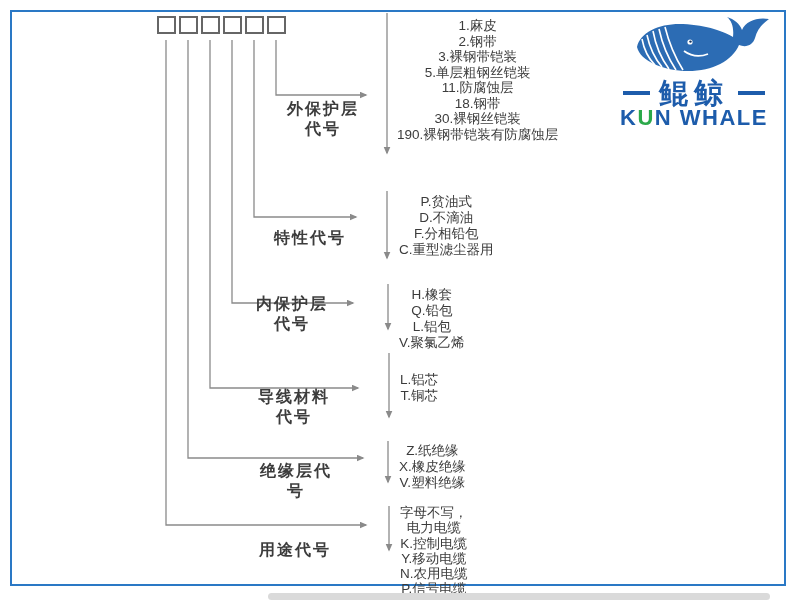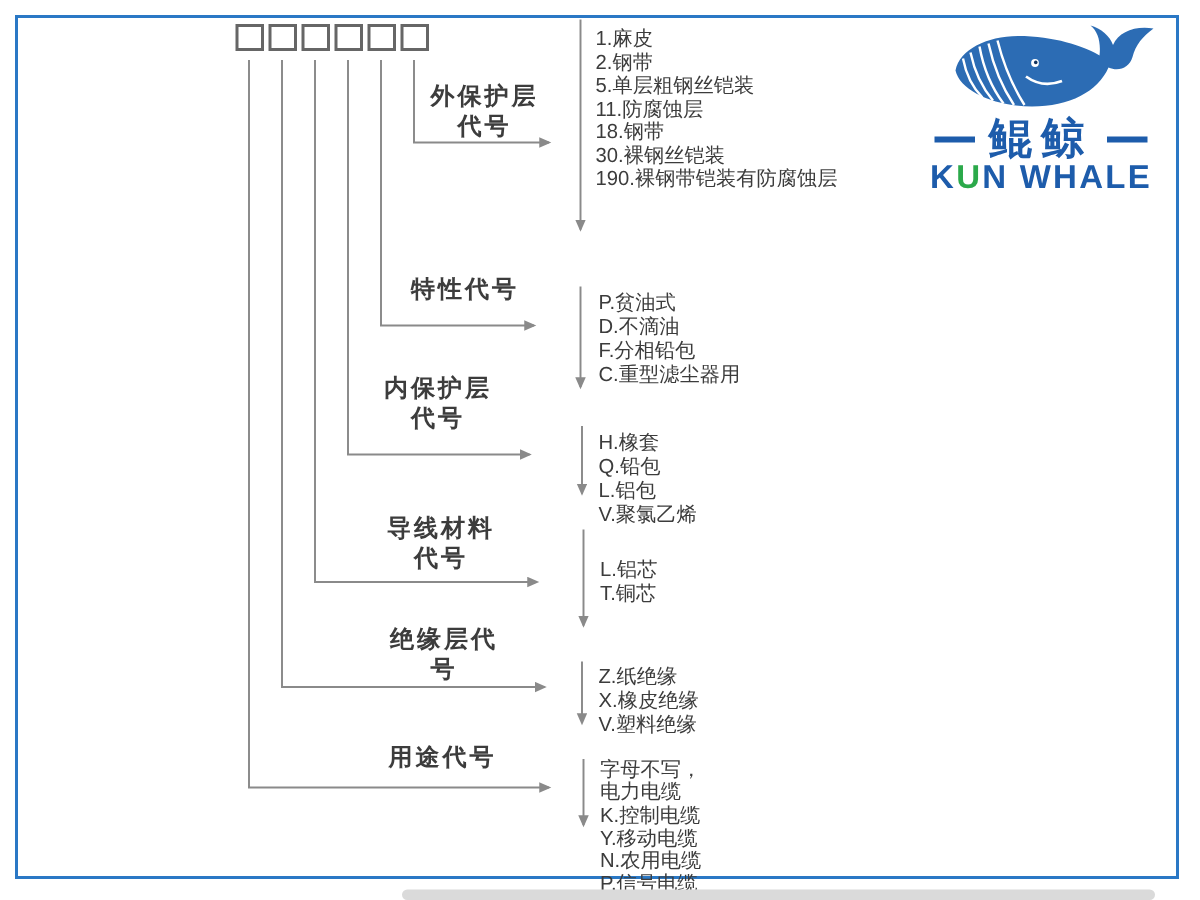--- a/index.html
+++ b/index.html
@@ -2,22 +2,22 @@
 <html><head>
 <meta charset="utf-8">
 <style>
   html,body{margin:0;padding:0;background:#fff;}
   body{width:800px;height:600px;position:relative;overflow:hidden;
        font-family:"Liberation Sans","DejaVu Sans",sans-serif;}
   .abs{position:absolute;}
   .frame{left:10px;top:10px;width:776px;height:576px;border:2px solid #2a78c5;box-sizing:border-box;}
   .box{width:15px;height:14px;border:2px solid #666;background:#fff;top:16px;}
   .label{font-size:16px;font-weight:bold;color:#3c3c3c;letter-spacing:2px;
-         line-height:20px;text-align:center;white-space:pre-line;width:130px;}
-  .list{color:#3c3c3c;font-size:13.5px;}
+         line-height:20px;text-align:center;white-space:pre-line;width:130px;margin-top:44px;}
+  .list{color:#3c3c3c;font-size:13.5px;text-align:center;}
   .li{white-space:nowrap;}
   .lines{left:0;top:0;width:800px;height:600px;pointer-events:none;}
   .cnrow{left:598px;top:78px;width:192px;height:30px;display:flex;align-items:center;justify-content:center;gap:9px;}
   .cndash{width:27px;height:4px;background:#1d5cab;}
   .cntext{font-size:29px;font-weight:bold;color:#1d5cab;letter-spacing:6px;line-height:30px;}
   .enrow{left:598px;top:106px;width:192px;text-align:center;font-size:22px;font-weight:bold;
          letter-spacing:1.5px;color:#1d5cab;line-height:24px;}
   .en-green{color:#2ba94a;}
   .bottombar{left:268px;top:593px;width:502px;height:7px;background:#dadada;border-radius:4px;}
 </style>
@@ -66,20 +66,21 @@
 代号</div>
   <div class="abs label" style="left:229px;top:343px">导线材料
 代号</div>
   <div class="abs label" style="left:231px;top:417px">绝缘层代
 号</div>
   <div class="abs label" style="left:230px;top:496px">用途代号</div>
 
   <div class="abs list" style="left:397px;top:18px;line-height:15.5px">
     <div class="li">1.麻皮</div>
     <div class="li">2.钢带</div>
+    <div class="li">3.裸钢带铠装</div>
     <div class="li">5.单层粗钢丝铠装</div>
     <div class="li">11.防腐蚀层</div>
     <div class="li">18.钢带</div>
     <div class="li">30.裸钢丝铠装</div>
     <div class="li">190.裸钢带铠装有防腐蚀层</div>
   </div>
 
   <div class="abs list" style="left:399px;top:194px;line-height:16px">
     <div class="li">P.贫油式</div>
     <div class="li">D.不滴油</div>

